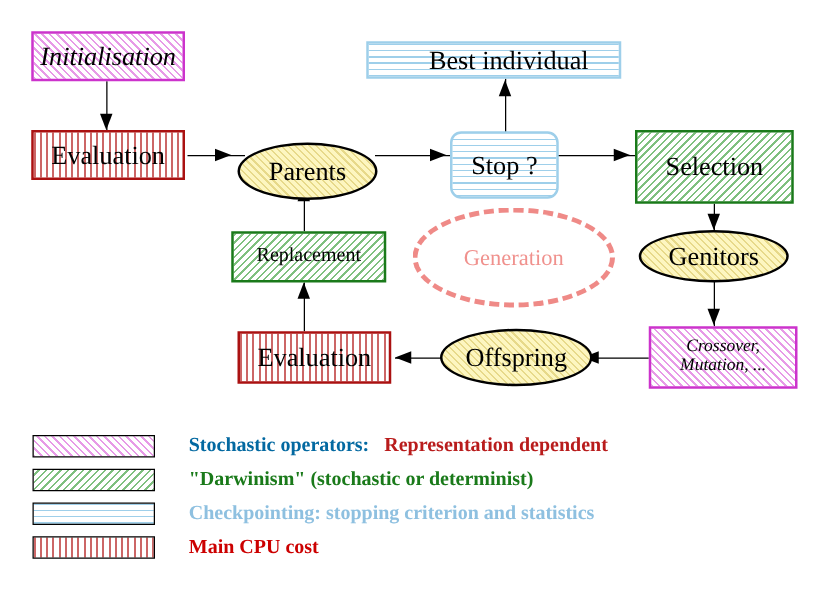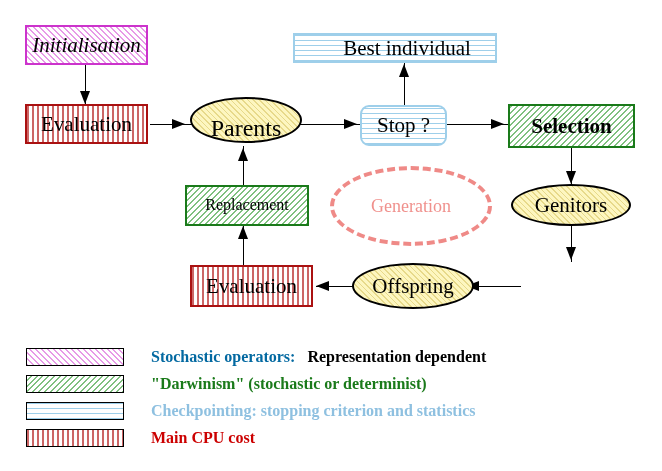--- a/index.html
+++ b/index.html
@@ -120,21 +120,21 @@
     flex: 0 0 auto;
   }
   .legend-text {
     margin-left: 27px;
     font-size: 16px;
     white-space: nowrap;
     font-family: "Liberation Serif", "DejaVu Serif", serif;
     font-weight: bold;
   }
   .lt-magenta { color: #0369a1; }
-  .lt-gold    { color: #000000; }
+  .lt-gold    { color: #b91c1c; }
   .lt-green   { color: #1a7a1a; }
   .lt-red     { color: #cc0000; }
   .lt-blue    { color: #8ec0e0; }
   .legend-text .part2 { margin-left: 12px; }
 </style>
 </head>
 <body>
 
 <div id="canvas">
 
@@ -176,40 +176,44 @@
   </div>
 
   <div class="node box fill-magenta" style="left:25px; top:25px; width:123px; height:40px; font-size:21px;">
     <span class="lbl">Initialisation</span>
   </div>
 
   <div class="node box fill-red" style="left:25px; top:104px; width:123px; height:40px; font-size:21px;">
     <span class="lbl">Evaluation</span>
   </div>
 
-  <div class="node ellipse fill-yellow" style="left:190px; top:97px; width:112px; height:46px; font-size:24px;align-items:flex-end;">
+  <div class="node ellipse fill-yellow" style="left:190px; top:114px; width:112px; height:46px; font-size:21px;">
     <span class="lbl">Parents</span>
   </div>
 
   <div class="node box fill-blue" style="left:293px; top:33px; width:204px; height:30px; font-size:21px;padding-left:24px;">
     <span class="lbl">Best individual</span>
   </div>
 
-  <div class="node box rounded fill-blue" style="left:360px; top:105px; width:87px; height:41px; font-size:21px;">
+  <div class="node box rounded fill-blue" style="left:360px; top:105px; width:87px; height:54px; font-size:21px;">
     <span class="lbl">Stop ?</span>
   </div>
 
-  <div class="node box fill-green" style="left:508px; top:104px; width:127px; height:44px; font-size:21px;font-weight:bold;">
+  <div class="node box fill-green" style="left:508px; top:104px; width:127px; height:59px; font-size:21px;">
     <span class="lbl">Selection</span>
   </div>
 
   <div class="node ellipse fill-yellow" style="left:511px; top:184px; width:120px; height:42px; font-size:21px;">
     <span class="lbl">Genitors</span>
   </div>
 
+  <div class="node box fill-magenta" style="left:519px; top:261px; width:119px; height:50px; font-size:14px; flex-direction:column;">
+    <span class="lbl">Crossover,</span>
+    <span class="lbl">Mutation, ...</span>
+  </div>
 
   <div class="node ellipse fill-yellow" style="left:352px; top:263px; width:122px; height:46px; font-size:21px;justify-content:center;">
     <span class="lbl">Offspring</span>
   </div>
 
   <div class="node box fill-red" style="left:190px; top:265px; width:123px; height:42px; font-size:21px;">
     <span class="lbl">Evaluation</span>
   </div>
 
   <div class="node box fill-green" style="left:185px; top:185px; width:124px; height:41px; font-size:16px;">

